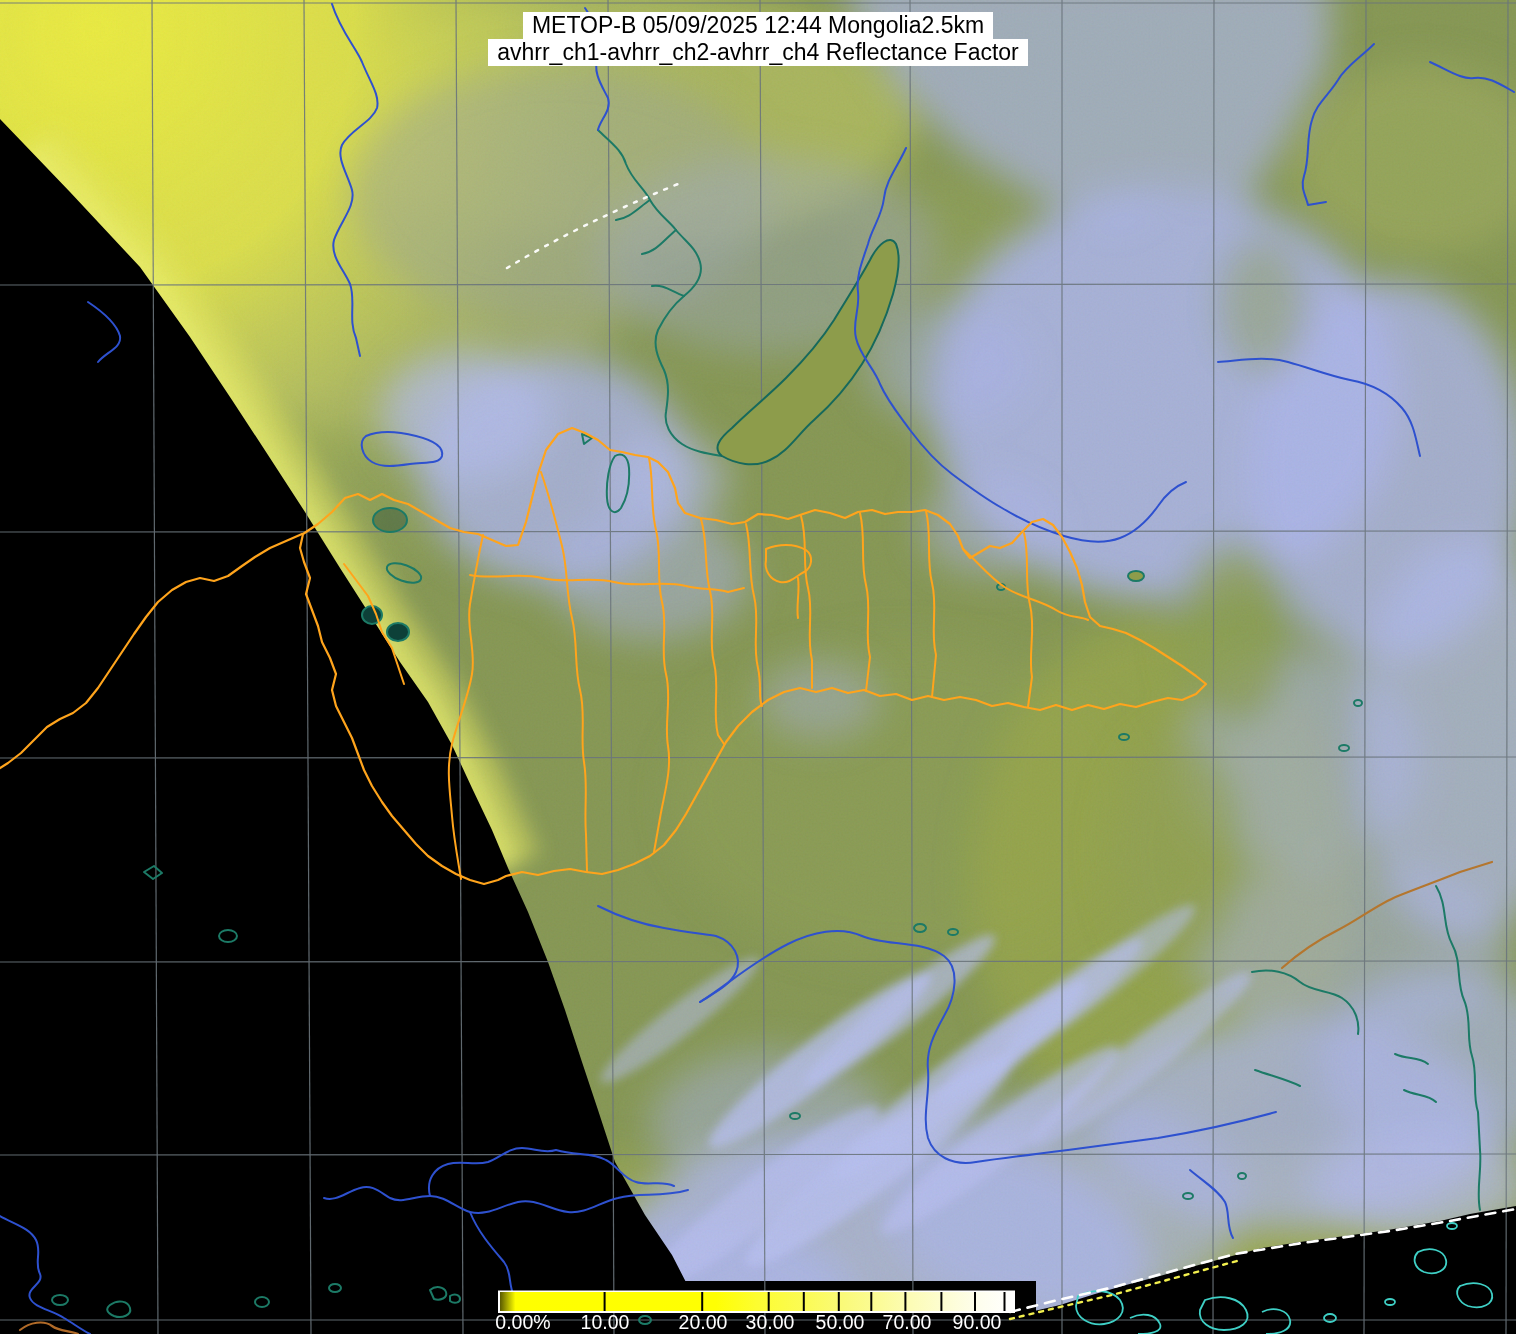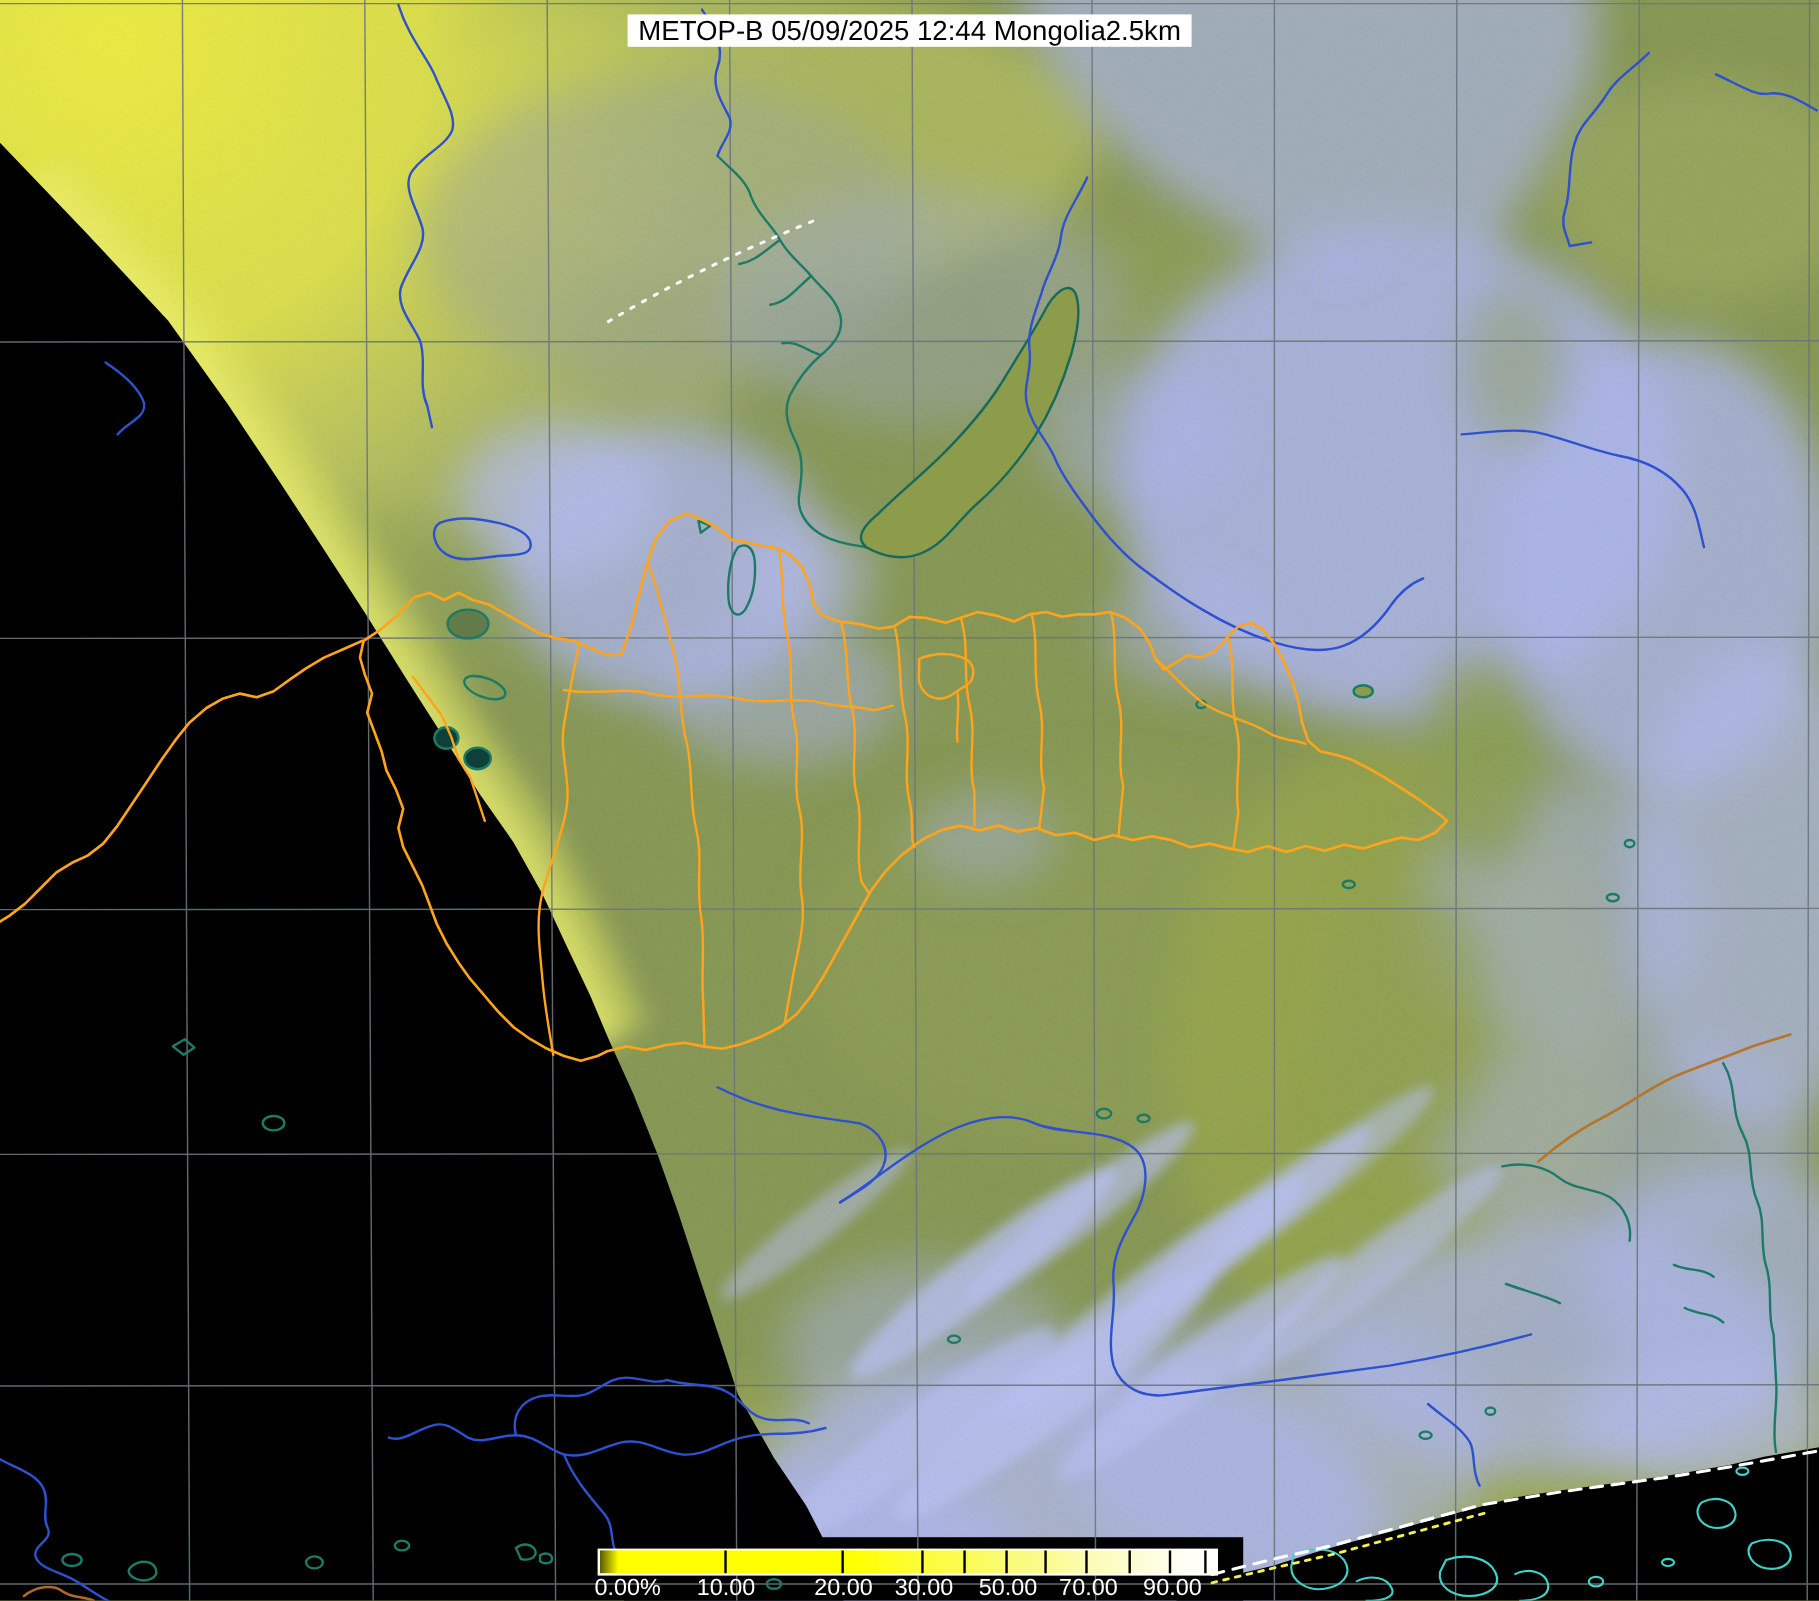--- a/index.html
+++ b/index.html
@@ -289,15 +289,16 @@
       <text x="770" y="1329">30.00</text>
       <text x="840" y="1329">50.00</text>
       <text x="907" y="1329">70.00</text>
       <text x="977" y="1329">90.00</text>
     </g>
   </g>
 </svg>
 
   <div class="titlewrap">
     <span class="titleline">METOP-B 05/09/2025 12:44 Mongolia2.5km</span>
+    <span class="titleline">avhrr_ch1-avhrr_ch2-avhrr_ch4 Reflectance Factor</span>
   </div>
 
 </div>
 
 </body></html>

